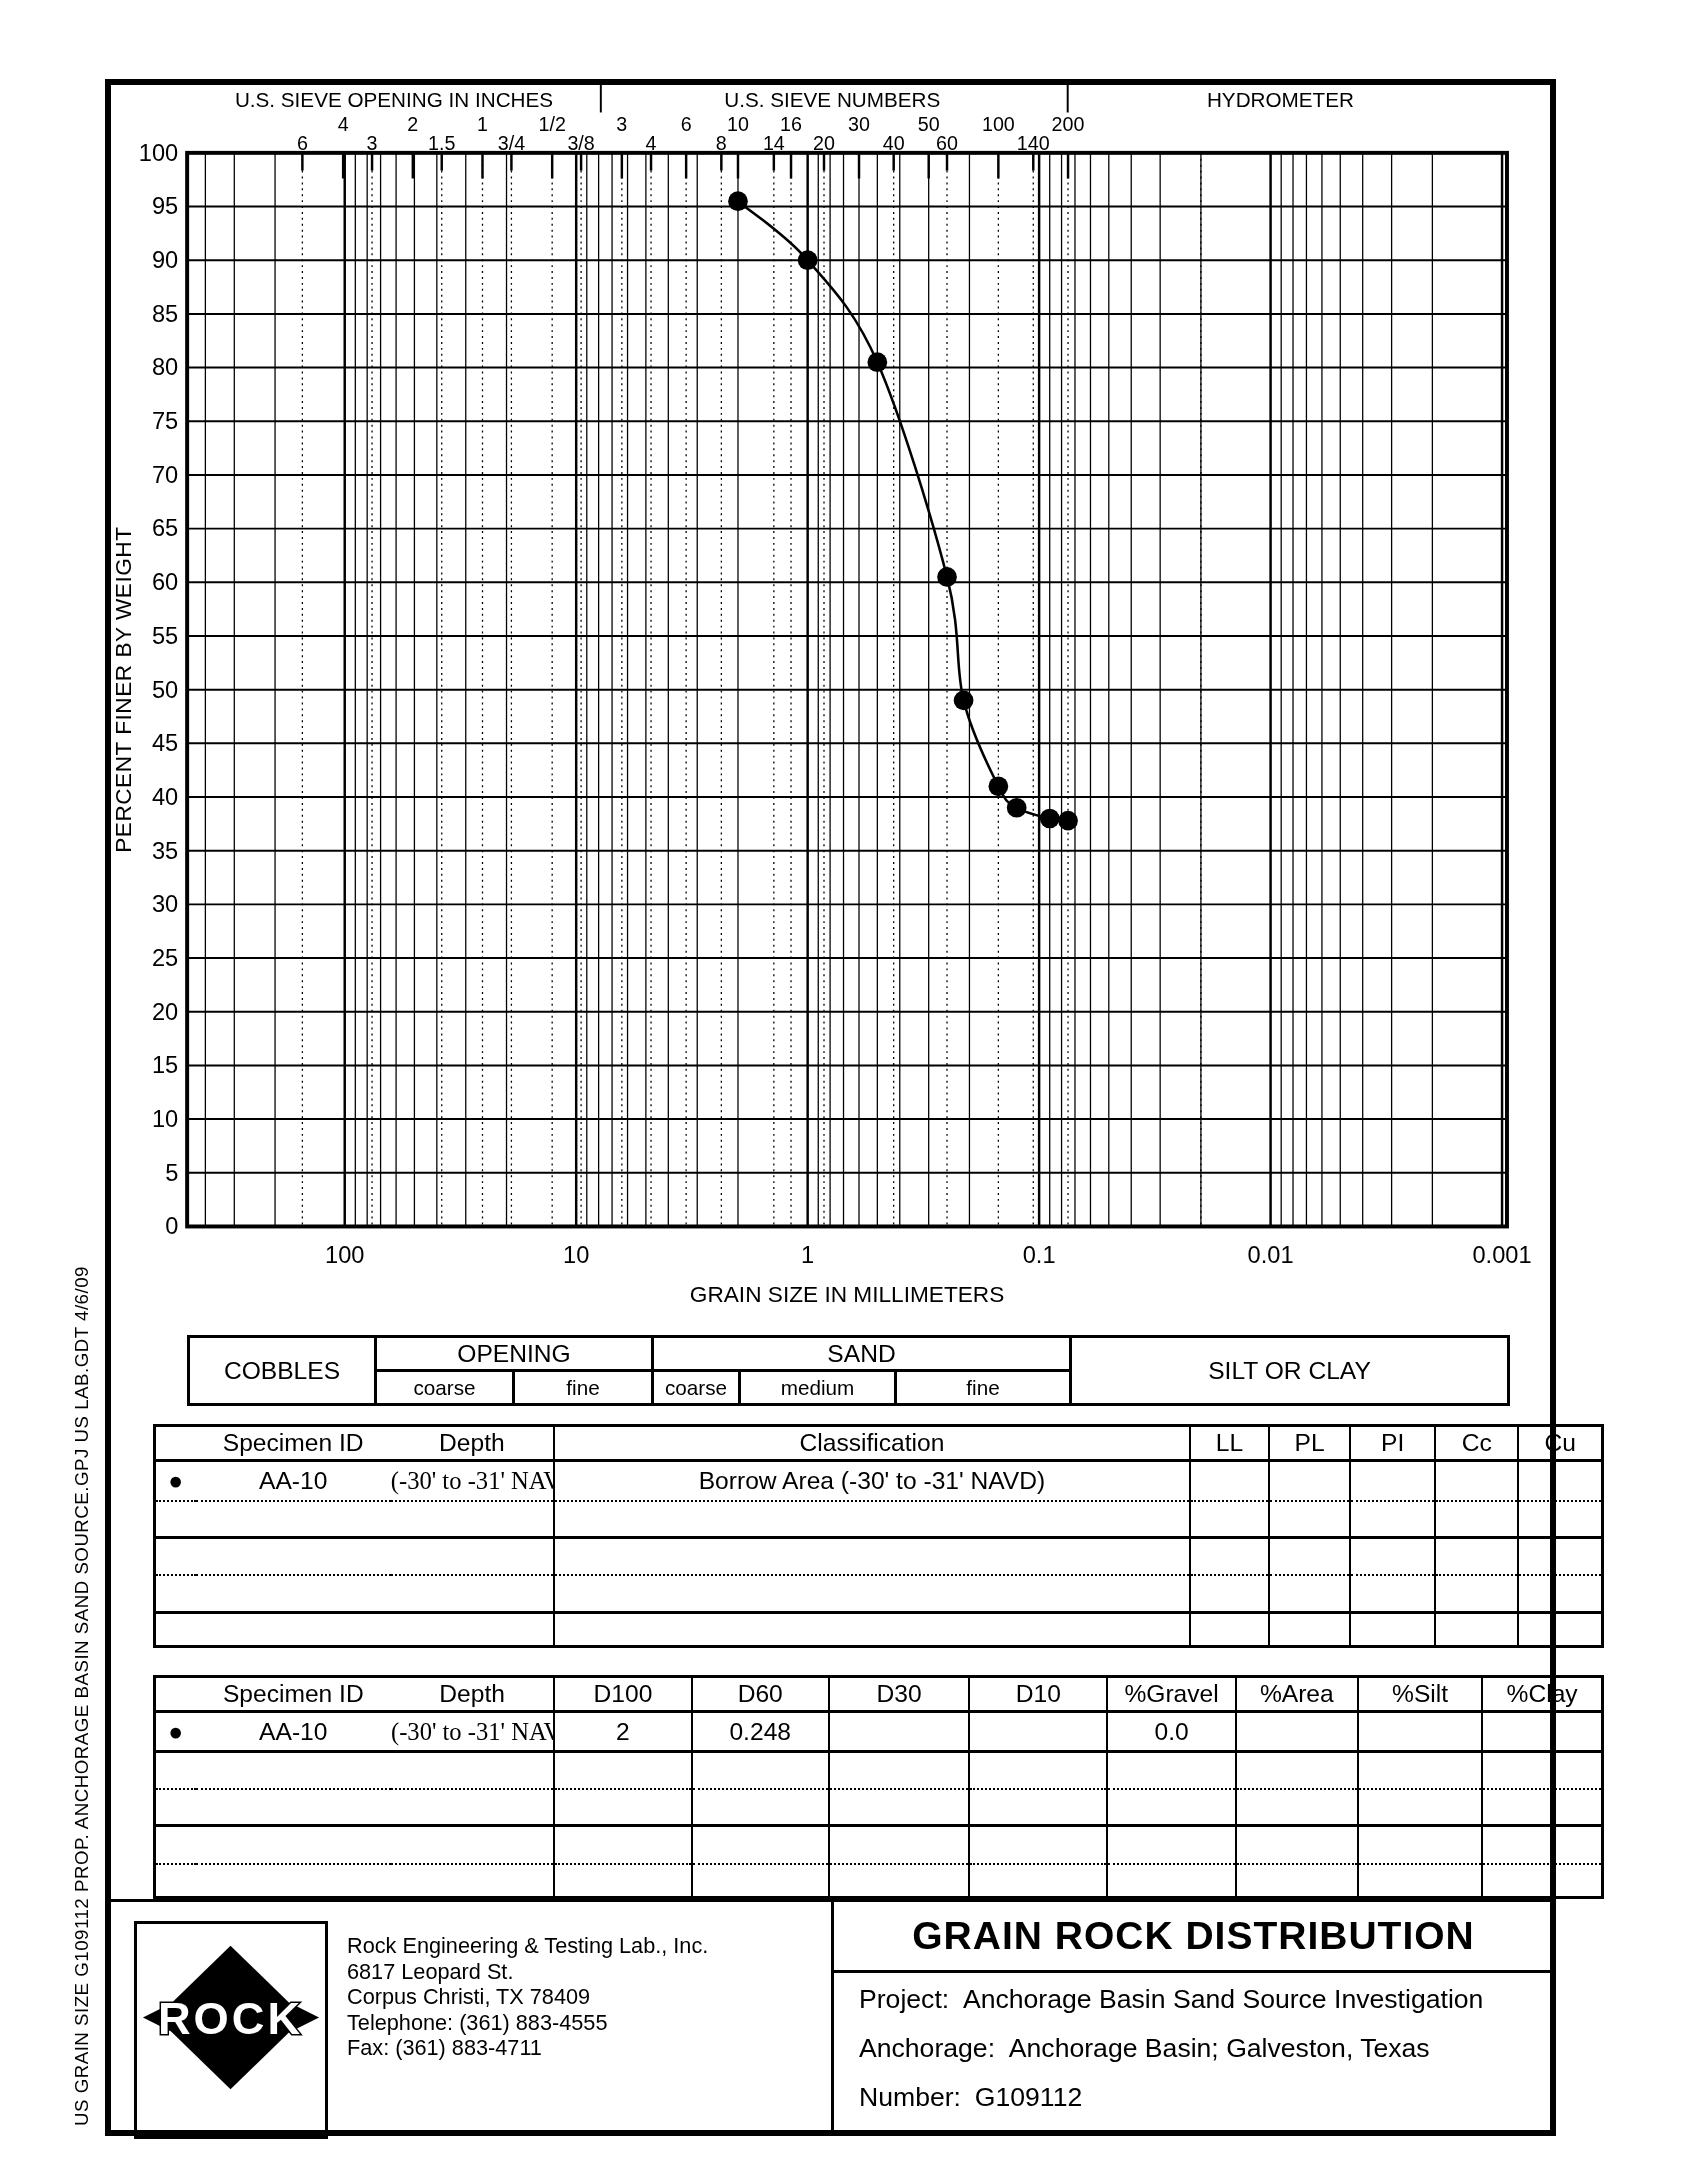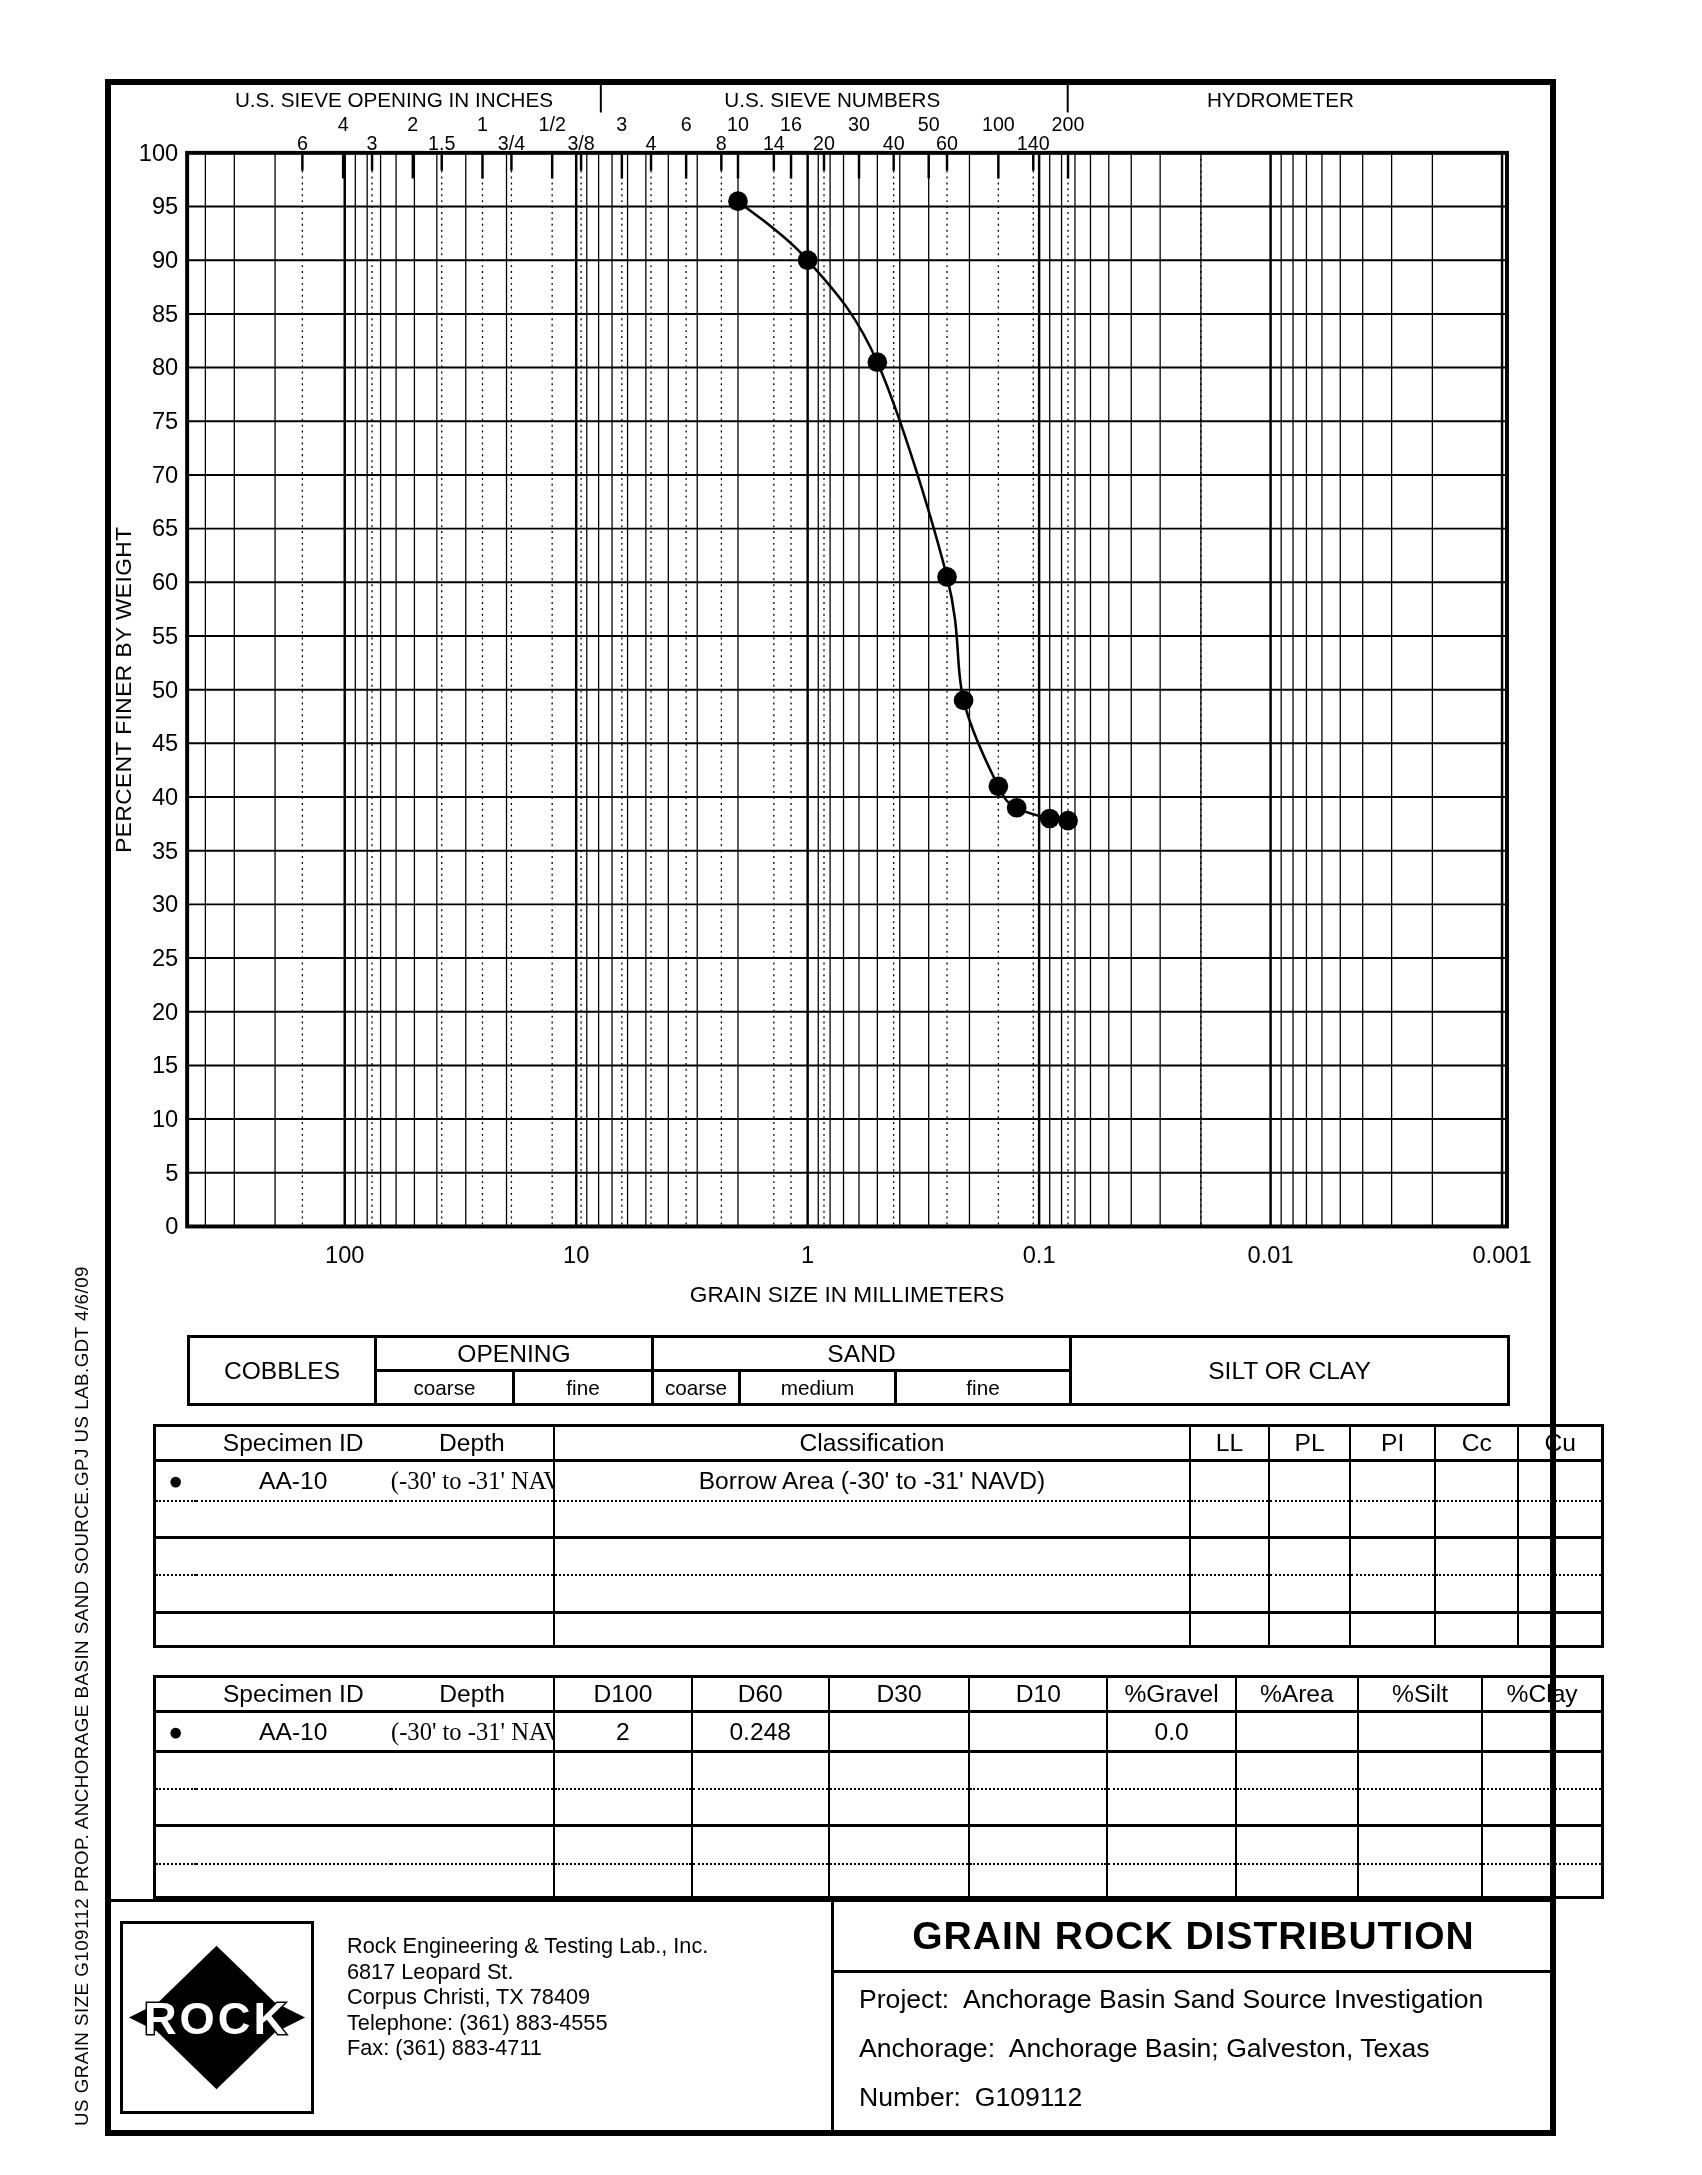--- a/index.html
+++ b/index.html
@@ -53,21 +53,21 @@
 
   
   .tb-top{left:105px;top:1899px;width:1451px;height:0;border-top:3.9px solid #000;}
   .tb-divider{left:831px;top:1899px;width:0;height:236px;border-left:3px solid #000;}
   .tb-title{left:834px;top:1907px;width:719px;height:57px;font-size:39px;font-weight:bold;
     text-align:center;line-height:57px;letter-spacing:1px;}
   .tb-rule{left:831px;top:1970px;width:725px;height:0;border-top:3px solid #000;}
   .tb-line{left:859px;width:690px;font-size:26.6px;white-space:nowrap;}
   .tb-line .lbl{margin-right:13.8px;}
   .tb-project{top:1984px;} .tb-location{top:2033px;} .tb-number{top:2082px;}
-  .logo-box{left:120px;top:1921px;width:194px;height:193px;border:3px solid #000;}
+  .logo-box{left:134px;top:1921px;width:194px;height:218px;border:3px solid #000;}
   .company{left:347px;top:1933px;width:463px;font-size:21.7px;line-height:25.6px;}
 </style>
 </head>
 <body>
 
 <div class="page">
 
   <div class="abs sidebar-text">US  GRAIN  SIZE   G109112 PROP.  ANCHORAGE BASIN SAND SOURCE.GPJ  US  LAB.GDT  4/6/09</div>
 
   <div class="abs frame"></div>

